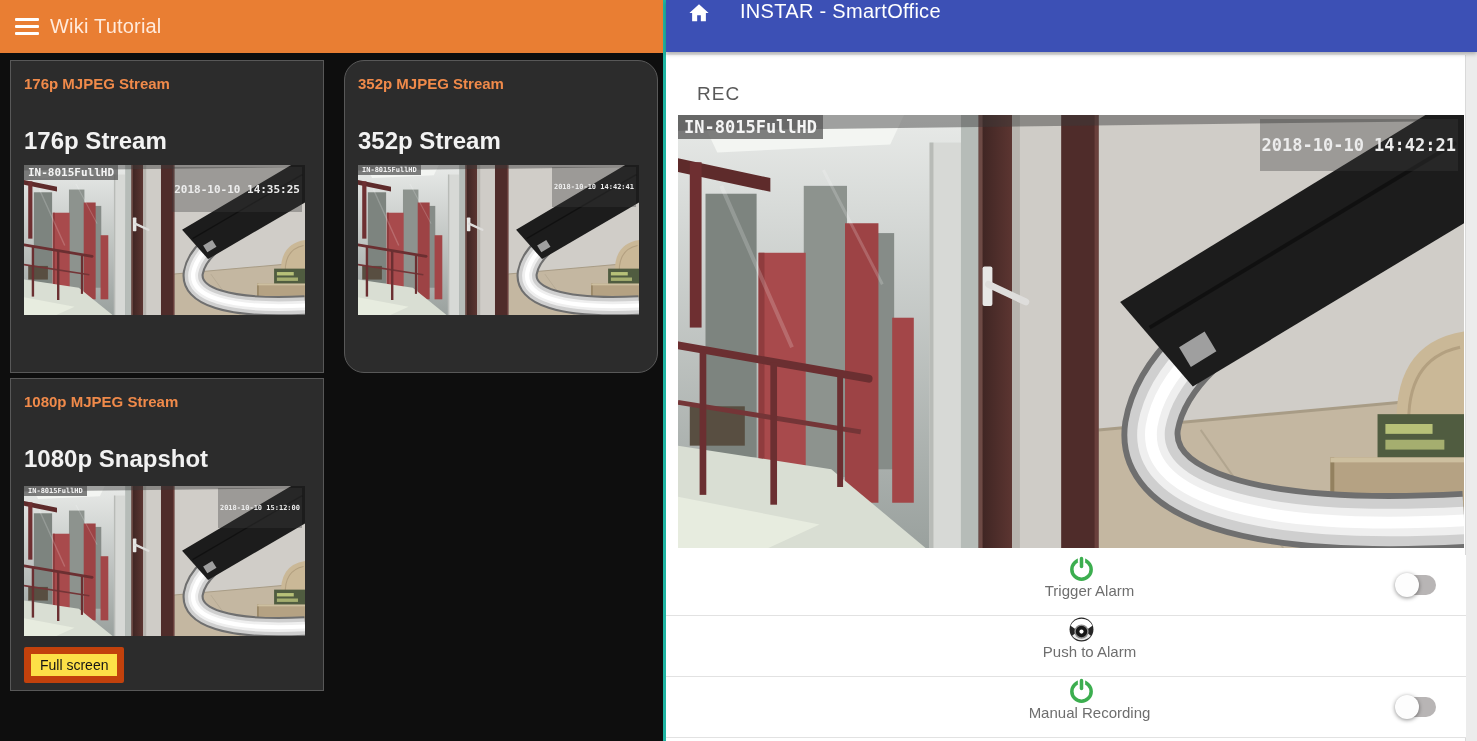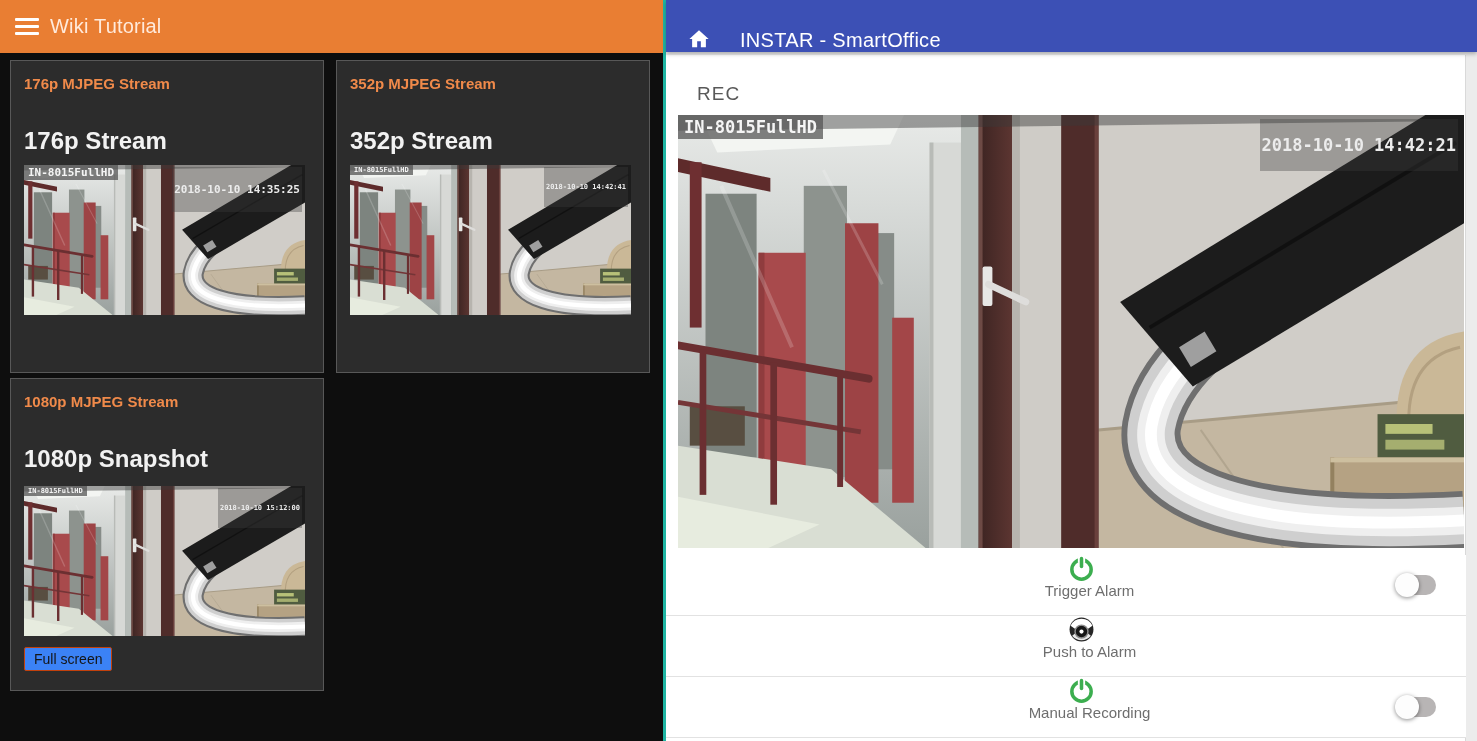--- a/index.html
+++ b/index.html
@@ -11,44 +11,44 @@
   .left-panel { position:absolute; left:0; top:0; width:663px; height:741px; background:#0e0e0e; }
   .wiki-header { position:absolute; left:0; top:0; width:663px; height:53px; background:#e97e33;
                  display:flex; align-items:center; }
   .hamburger { width:24px; height:17px; margin-left:15px; display:flex; flex-direction:column;
                justify-content:space-between; cursor:pointer; }
   .hamburger span { display:block; height:3px; background:#ffffff; border-radius:1px; }
   .wiki-title { margin-left:11px; font-size:20px; color:#ffeadb; letter-spacing:.2px; }
 
   .card { position:absolute; width:314px; height:313px; background:#2c2c2c; border:1px solid #585858; }
   .card-1 { left:10px;  top:60px; }
-  .card-2 { left:336px; top:60px; }
+  .card-2 { left:344px; top:60px;border-radius:20px; }
   .card-3 { left:10px;  top:378px; }
   .card-category { position:absolute; left:13px; top:14px; font-size:15px; font-weight:bold; color:#f08a4a; }
   .card-title { position:absolute; left:13px; top:66px; font-size:24px; font-weight:bold; color:#f2f2f2; }
   .cam { position:absolute; overflow:hidden; background:#777; }
   .cam svg.scene { position:absolute; left:0; top:0; width:100%; height:100%; display:block; }
   .card .cam { left:13px; top:104px; width:281px; height:150px; }
   .card-3 .cam { top:107px; }
   .cam-name { position:absolute; left:0; top:0; font-family:"DejaVu Sans Mono", monospace; font-weight:bold;
               color:#f5f5f5; background:rgba(85,85,85,.75); padding:1px 4px; white-space:nowrap; }
   .cam-time { position:absolute; right:3px; top:2px; font-family:"DejaVu Sans Mono", monospace; font-weight:bold;
               color:#ececec; background:rgba(60,60,60,.35); padding:16px 2px; white-space:nowrap; }
   .fs-11 { font-size:11px; } .fs-7 { font-size:7px; }
   .fullscreen-btn { position:absolute; left:13px; top:268px; padding:3px 9px; font-size:14px; color:#151515;
-                    background:#3b82f6; border:1px solid #c2410c; border-radius:2px; cursor:pointer;
+                    background:#fde047; border:7px solid #c2410c; border-radius:2px; cursor:pointer;
                     font-family:"Liberation Sans", sans-serif; }
 
   
   .teal-line { position:absolute; left:663px; top:0; width:3px; height:741px; background:#1fb5a3; }
 
   
   .right-panel { position:absolute; left:666px; top:0; width:811px; height:741px; background:#ececec; }
   .app-header { position:absolute; left:0; top:0; width:811px; height:52px; background:#3c50b5;
-                display:flex; align-items:flex-end; box-shadow:0 2px 4px rgba(0,0,0,.28); z-index:5; }
+                display:flex; align-items:flex-start; box-shadow:0 2px 4px rgba(0,0,0,.28); z-index:5; }
   .home-btn { margin-left:20px; width:26px; height:26px; display:flex; align-items:center;
               justify-content:center; cursor:pointer; }
   .app-title { margin-left:28px; font-size:20px; color:#ffffff; letter-spacing:.3px; }
 
   .app-card { position:absolute; left:0; top:55px; width:800px; height:686px; background:#ffffff;
               border-right:1px solid #d9d9d9; }
   .rec-label { position:absolute; left:31px; top:28px; font-size:19px; font-weight:normal;
                color:#595959; letter-spacing:1px; }
   .app-card .cam.big { left:12px; top:60px; width:786px; height:433px; }
   .big .cam-name { font-size:17px; padding:2px 6px; }

